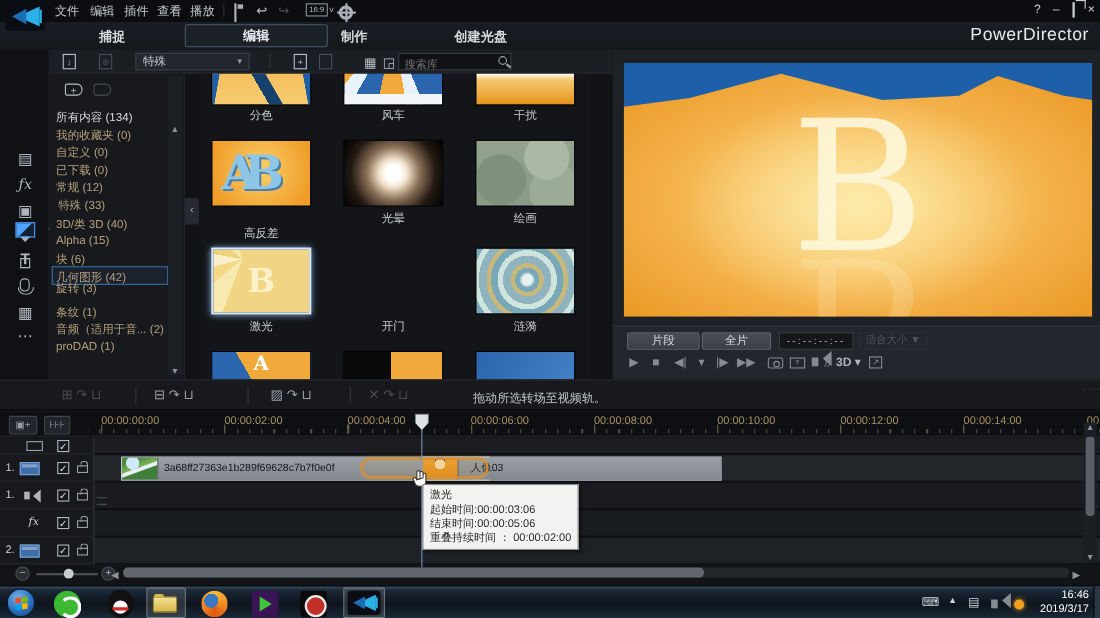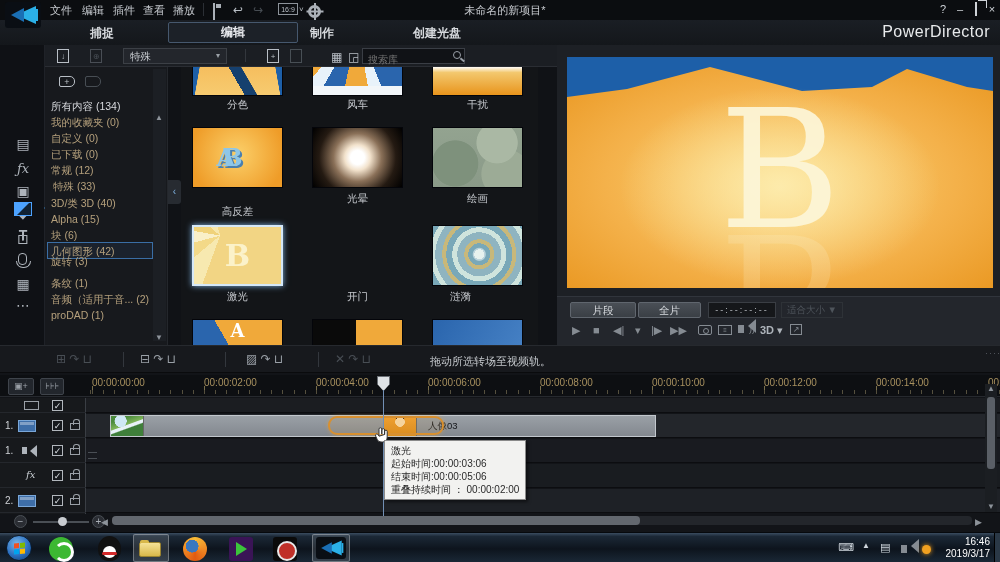--- a/index.html
+++ b/index.html
@@ -63,21 +63,21 @@
 .th{position:absolute;width:91px;height:61px;border:1px solid #04050a;overflow:hidden}
 .thlbl{position:absolute;width:91px;text-align:center;font-size:10.5px;color:#c6c9ce}
 .big{position:absolute;inset:0;display:flex;align-items:center;justify-content:center;
  font-family:"DejaVu Serif","Liberation Serif",serif;font-weight:bold}
 .t-fenge{background:linear-gradient(100deg,#1d5fa8 12%,transparent 12.5%),linear-gradient(-100deg,#1d5fa8 12%,transparent 12.5%),
  linear-gradient(60deg,transparent 42%,#16406e 42% 52%,transparent 52.5%),linear-gradient(180deg,#f4b04a,#f7cb70)}
 .t-fengche{background:linear-gradient(0deg,#f2f6f9 0 16%,transparent 16%),
  conic-gradient(from 140deg at 50% -15%,#2a65ad 0 18deg,#e8f2fa 18deg 30deg,#f0a93a 30deg 52deg,#2a65ad 52deg 70deg,#e8f2fa 70deg 82deg,#f0a93a 82deg 100deg,#2a65ad 100deg 360deg)}
 .t-ganrao{background:linear-gradient(180deg,#f0a93a 0 26%,#f7e0b0 34%,#ffffff 42% 52%,#f3c86e 62%,#e8941c 100%)}
 .t-gaofancha{background:radial-gradient(circle at 50% 45%,#fbd06a,#ef9c28 85%)}
-.t-gaofancha .big{font-size:24px;color:#8ec6e8;letter-spacing:-13px;padding-right:29px;text-shadow:2px 2px 0 #4a7fae}
+.t-gaofancha .big{font-size:43px;color:#8ec6e8;letter-spacing:-13px;padding-right:29px;text-shadow:2px 2px 0 #4a7fae}
 .t-guangyun{background:radial-gradient(circle at 50% 50%,#ffffff 0 13%,#f2e2cc 24%,#8a7058 45%,#241a12 72%,#000 100%)}
 .t-huihua{background:radial-gradient(circle at 72% 25%,#aab8a4 0 26%,transparent 27%),
  radial-gradient(circle at 25% 60%,#7e917c 0 30%,transparent 31%),
  radial-gradient(circle at 82% 78%,#9cab96 0 28%,transparent 29%),linear-gradient(#93a390,#8a9a88)}
 .t-jiguang{background:conic-gradient(from 200deg at 30% 15%,#f7e9b0 0 30deg,#f3d988 30deg 55deg,#f9efc8 55deg 80deg,#f0d27a 80deg 110deg,#f7e7ac 110deg 145deg,#f2d584 145deg 360deg)}
 .t-jiguang .big{font-size:30px;color:#fdf6d2;opacity:.9}
 .thsel{border:2px solid #d5e8f8;box-shadow:0 0 6px #7fb2e0}
 .t-kaimen{background:linear-gradient(90deg,rgba(0,0,0,.28) 12% 16%,transparent 16% 84%,rgba(0,0,0,.28) 84% 88%),
  radial-gradient(circle at 50% 45%,#fbd87f 0 30%,transparent 60%),
  linear-gradient(90deg,#2a65ad 0 12%,#f0a93a 12% 88%,#2a65ad 88%)}
@@ -199,21 +199,20 @@
     <span class="menu" style="left:113px">插件</span>
     <span class="menu" style="left:143px">查看</span>
     <span class="menu" style="left:173px">播放</span>
     <span class="vsep" style="left:203px"></span>
     <span class="abs saveico" style="left:213px;top:4px"></span>
     <span class="tbico" style="left:233px">↩</span>
     <span class="tbico dim" style="left:253px">↪</span>
     <span class="ratio" style="left:278px">16:9</span>
     <span class="tbico" style="left:299px;font-size:8px">˅</span>
     <span class="gearico" style="left:308px;top:5px"></span>
-    <span class="abs" style="left:430px;top:3px;width:150px;text-align:center;font-size:11px;color:#c8cbd0">未命名的新项目*</span>
     <span class="winbtn" style="left:936px">?</span>
     <span class="winbtn" style="left:953px">–</span>
     <span class="winbtn" style="left:969px"><span class="restico"></span></span>
     <span class="winbtn" style="left:985px">×</span>
   </div>
 
   <div id="tabbar" class="abs"></div>
   <div class="abs pdlogo" style="left:5px;top:2px;width:36px;height:26px">
     <svg width="34" height="24" viewBox="0 0 34 24">
       <polygon points="30,3 10,12 30,21" fill="#2bb0e8"></polygon>
@@ -300,21 +299,21 @@
     <span class="thlbl" style="left:11px;top:138px">高反差</span>
     <span class="thlbl" style="left:131px;top:125px">光晕</span>
     <span class="thlbl" style="left:251px;top:125px">绘画</span>
 
     <div class="th t-jiguang thsel" style="left:11px;top:158px">
       <span class="big">B</span>
       </div>
     <div class="th t-lianyi" style="left:251px;top:158px"></div>
     <span class="thlbl" style="left:11px;top:223px">激光</span>
     <span class="thlbl" style="left:131px;top:223px">开门</span>
-    <span class="thlbl" style="left:234px;top:223px">涟漪</span>
+    <span class="thlbl" style="left:251px;top:223px">涟漪</span>
 
     <div class="th t-r4a" style="left:11px;top:252px">
       <span class="big" style="align-items:flex-start">A</span>
       </div>
     <div class="th t-r4b" style="left:131px;top:252px"></div>
     <div class="th t-r4c" style="left:251px;top:252px"></div>
 
   </div>
 
   <div id="preview" class="abs">
@@ -412,20 +411,21 @@
         <span class="filmico" style="left:18px;top:6px"></span>
         <span class="chk" style="left:52px;top:6px">✓</span>
         <span class="lockico" style="left:70px;top:9px"></span>
       </div>
     </div>
 
     <div class="rowa" style="top:25px;height:15px;background:#1b1d21"></div>
     <div class="rowa" style="top:41px;height:24px;background:#23262b">
       <div class="clip" style="left:24px;width:335px;top:1px">
         <span class="cthumb cth1"></span>
+        <span style="position:absolute;left:38px">3a68ff27363e1b289f69628c7b7f0e0f</span>
       </div>
       <div class="clip" style="left:297px;width:273px;top:1px">
         <span class="cthumb cth2"></span>
         <span style="position:absolute;left:44px">人像03</span>
       </div>
       <div class="dropzone" style="left:242px;top:2px;width:116px;height:19px"></div>
     </div>
     <div class="rowa" style="top:66px;height:24px;background:#191b20"></div>
     <div class="grip" style="top:79px"></div>
     <div class="rowa" style="top:91px;height:24px;background:#191c20"></div>

